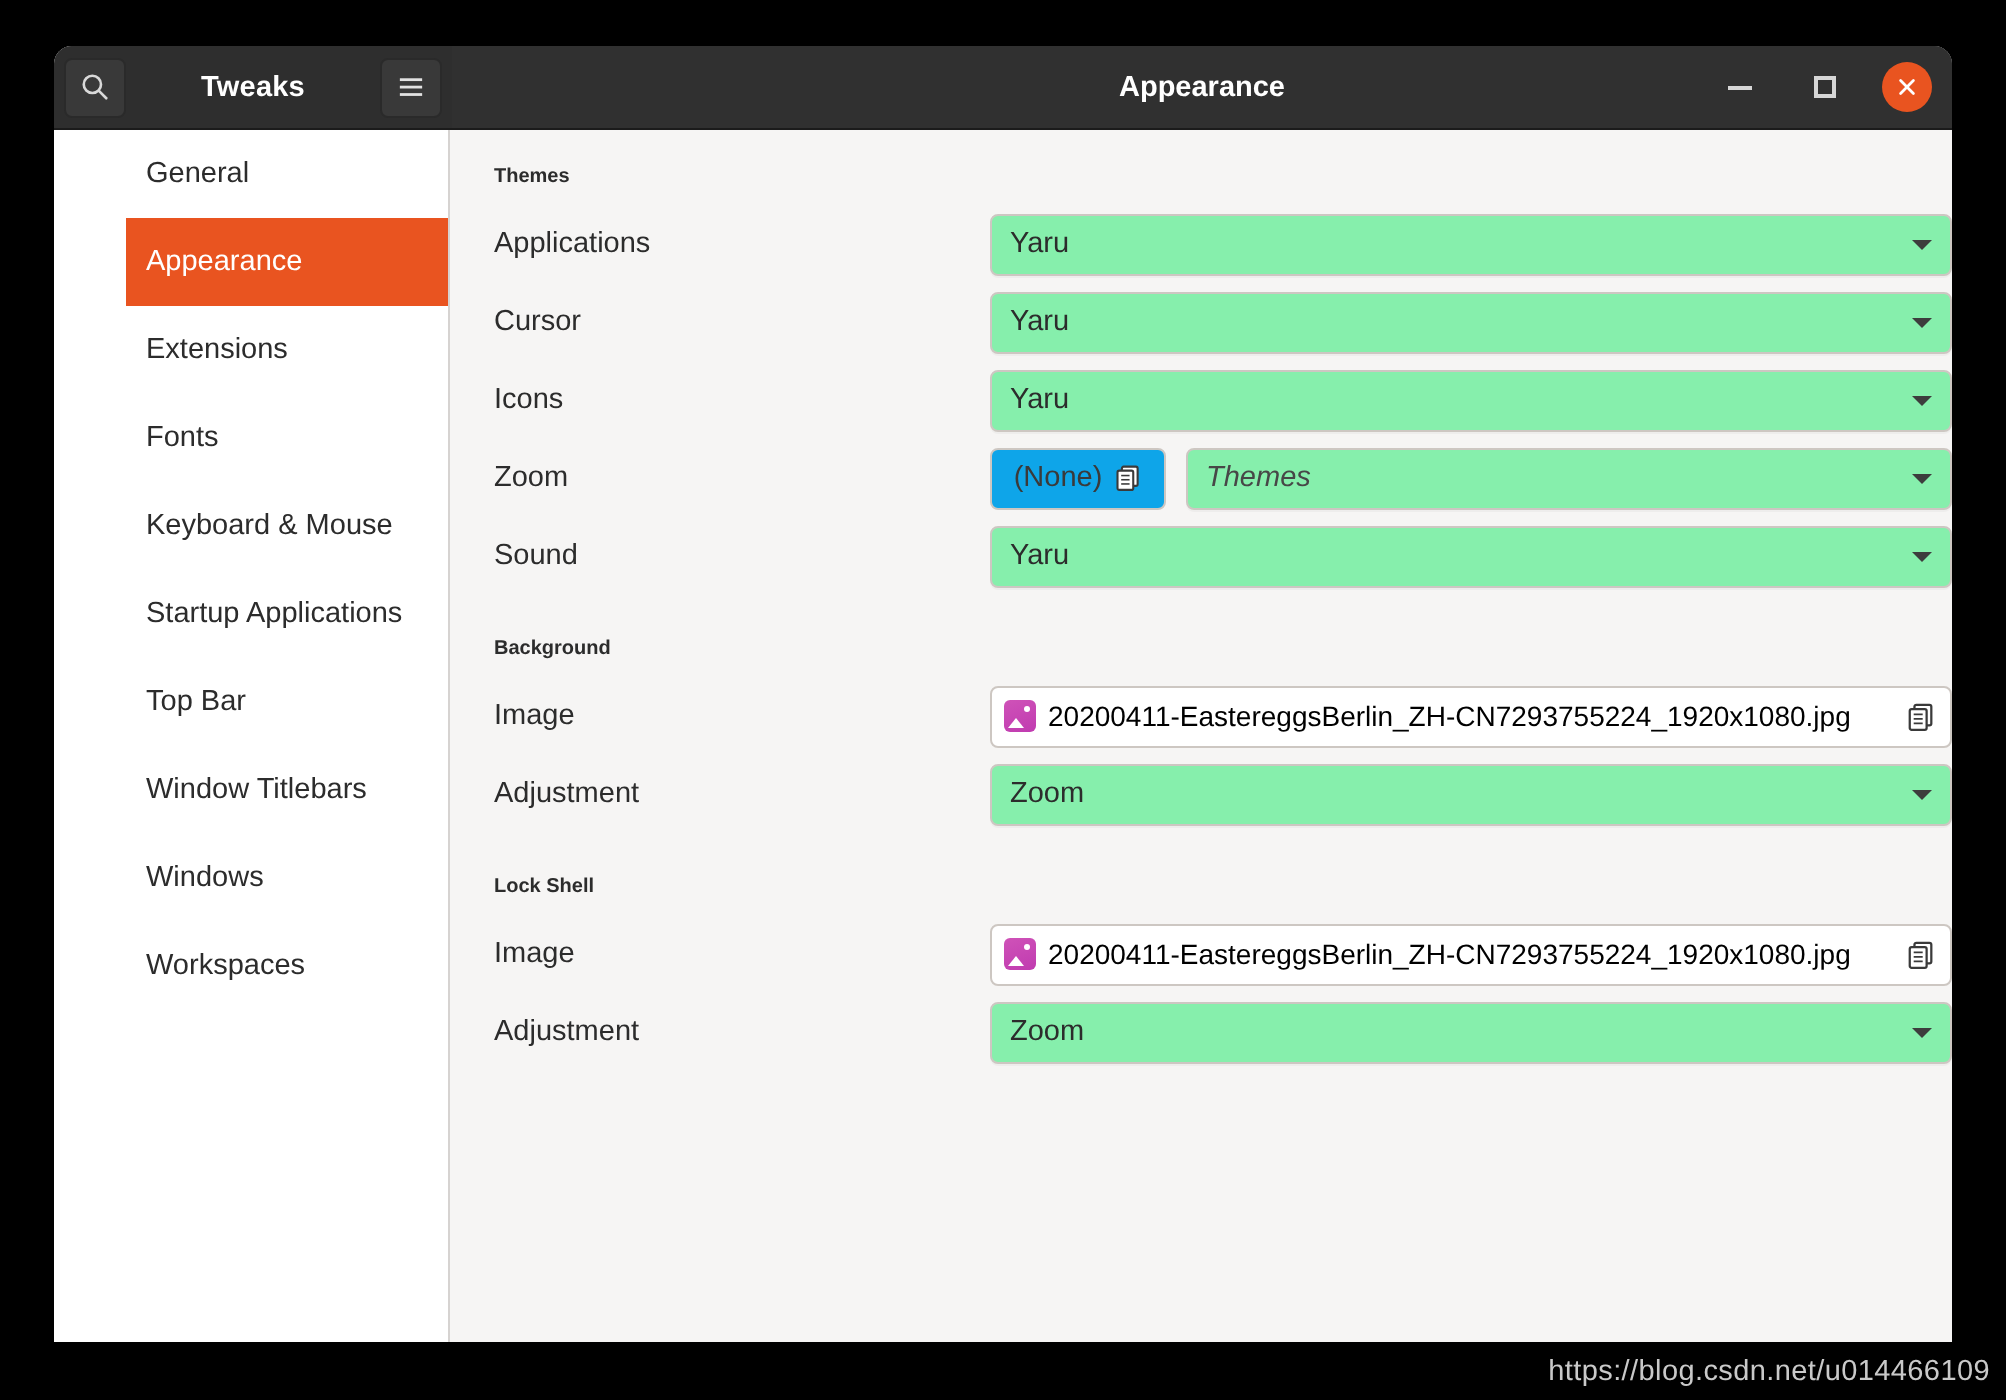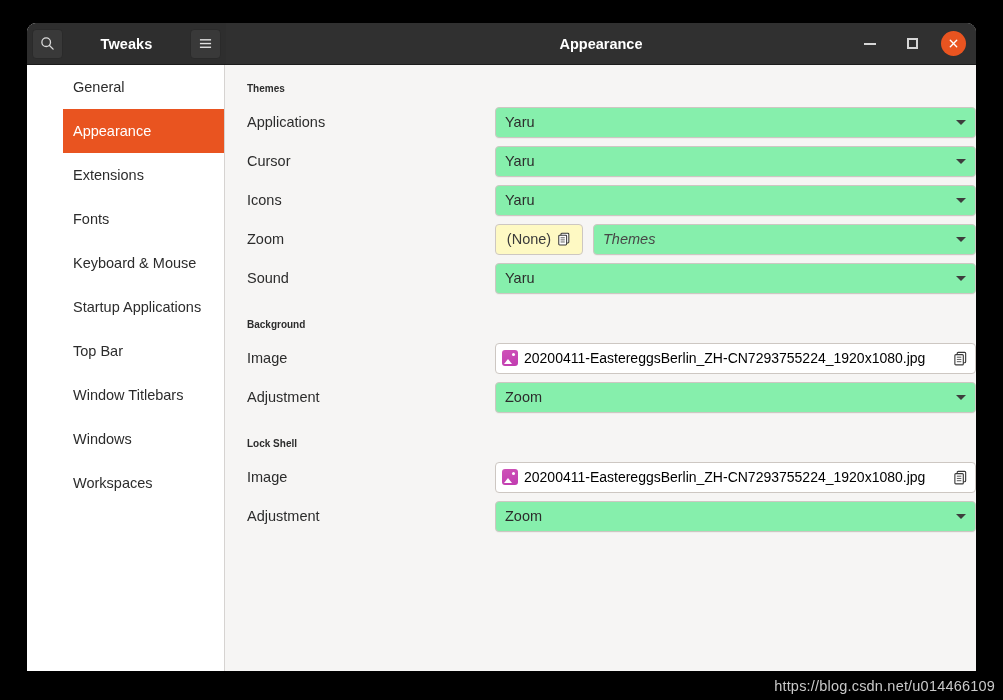--- a/index.html
+++ b/index.html
@@ -218,21 +218,21 @@
     border-right: 5px solid transparent;
     border-top: 5px solid #3d3d3d;
     margin-left: 6px;
     flex: none;
   }
 
   
   .none-btn {
     width: 88px;
     height: 31px;
-    background: #fef9c3;
+    background: #0ea5e9;
     border: 1px solid #cdc7c2;
     border-radius: 4px;
     display: flex;
     align-items: center;
     justify-content: center;
     gap: 6px;
     font-size: 14.5px;
     color: #3a3a3a;
     cursor: pointer;
     margin-right: 10px;

